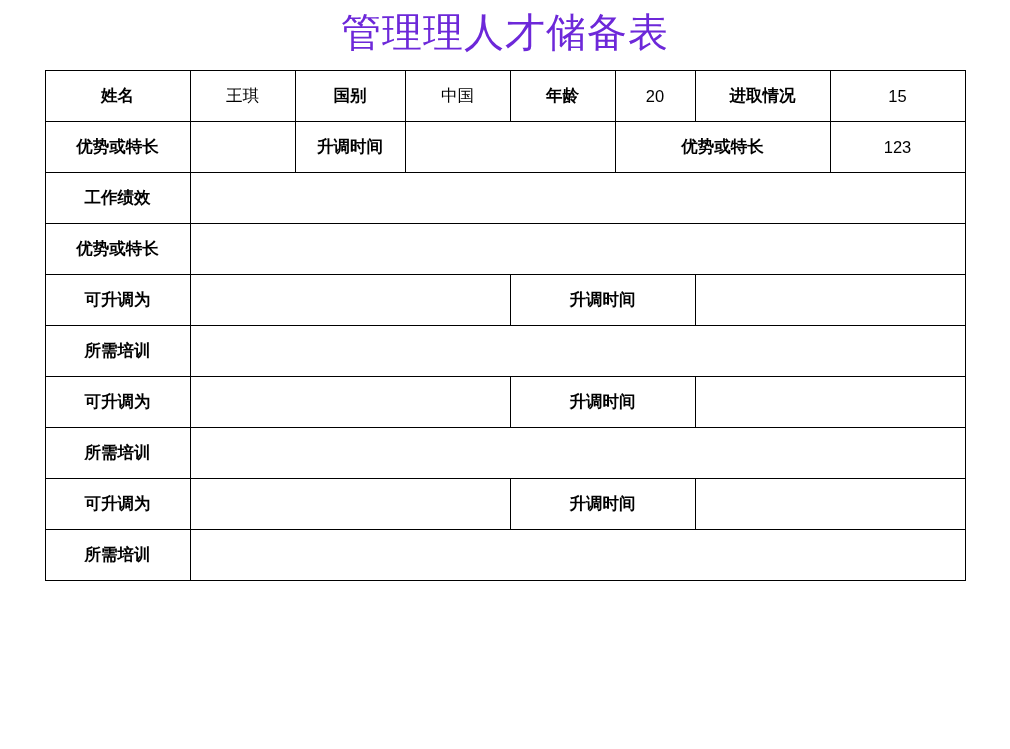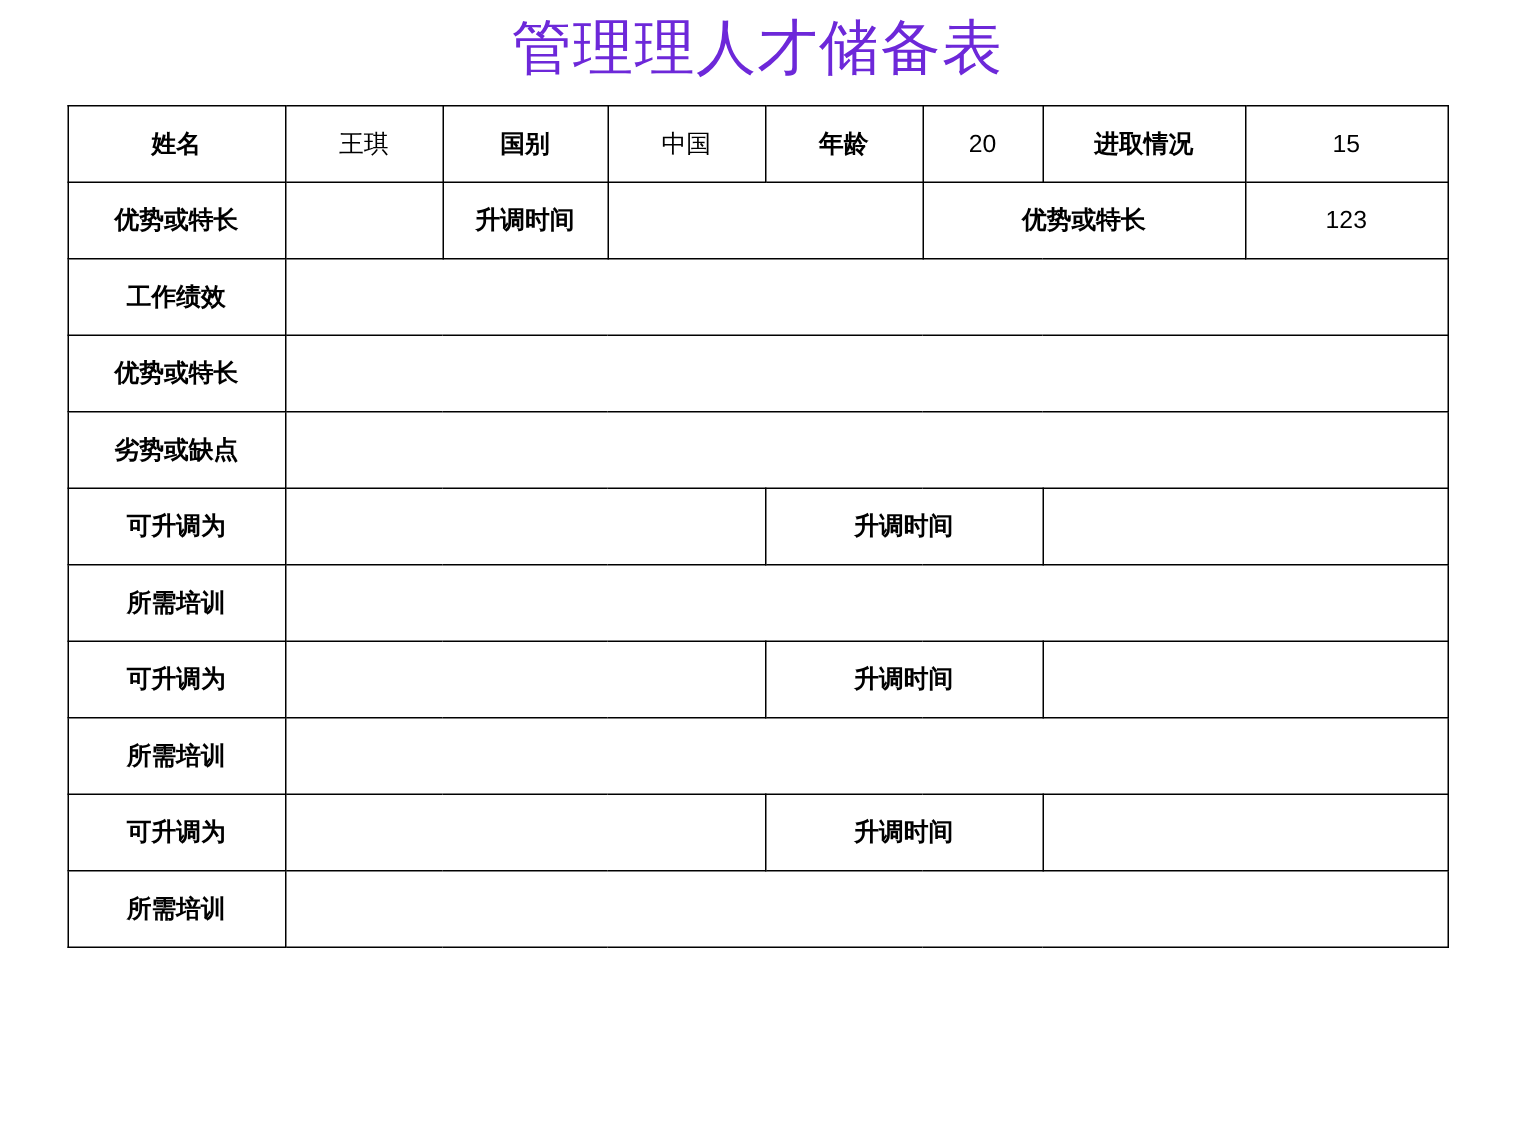--- a/index.html
+++ b/index.html
@@ -105,24 +105,20 @@
       <tr>
         <td class="lbl">工作绩效</td>
         <td class="empty" colspan="7"></td>
       </tr>
 
       <tr>
         <td class="lbl">优势或特长</td>
         <td class="empty" colspan="7"></td>
       </tr>
 
-      <tr>
-        <td class="lbl">劣势或缺点</td>
-        <td class="empty" colspan="7"></td>
-      </tr>
 
 
       <tr>
         <td class="lbl">可升调为</td>
         <td class="empty" colspan="3"></td>
         <td class="lbl" colspan="2">升调时间</td>
         <td class="empty" colspan="2"></td>
       </tr>
 
       <tr>

